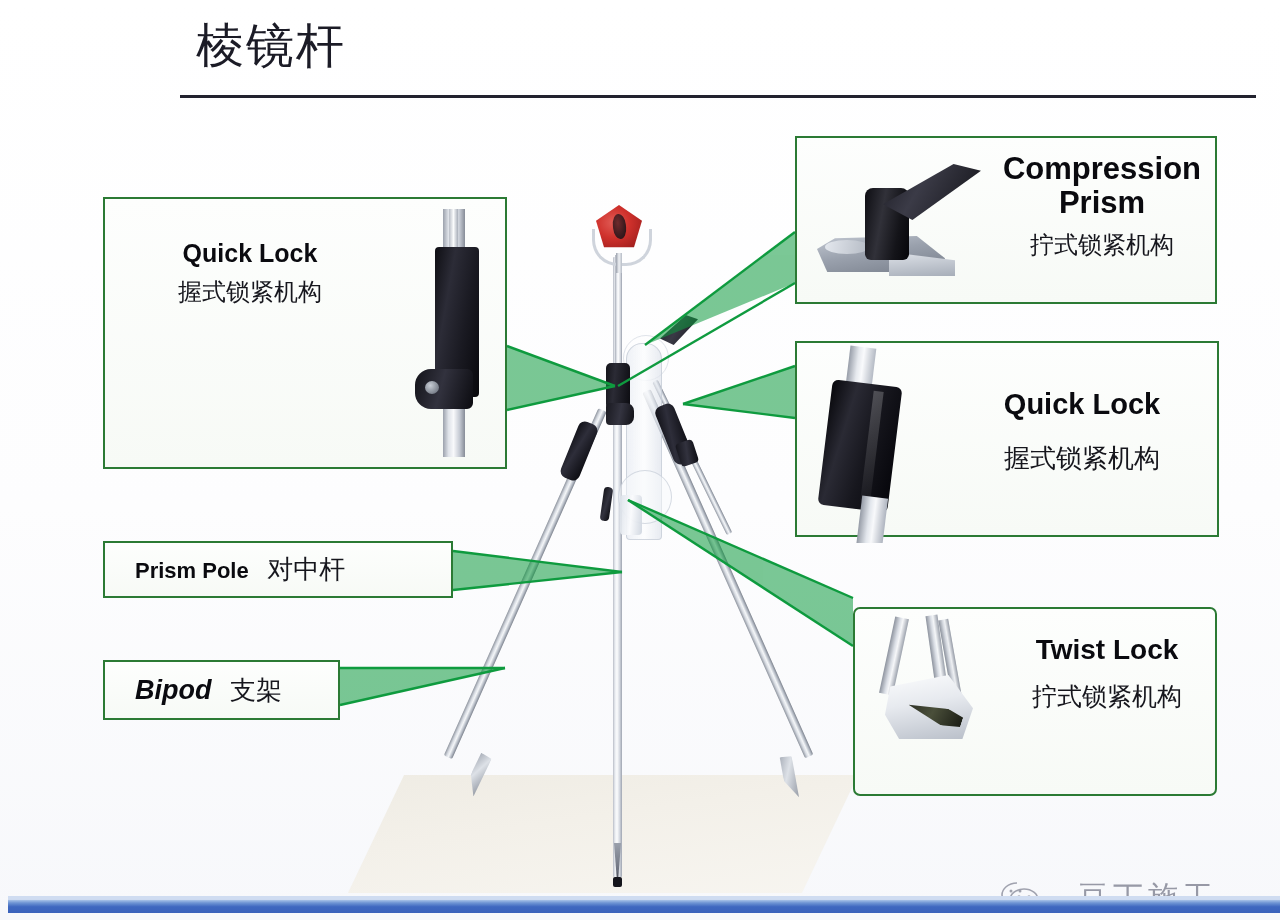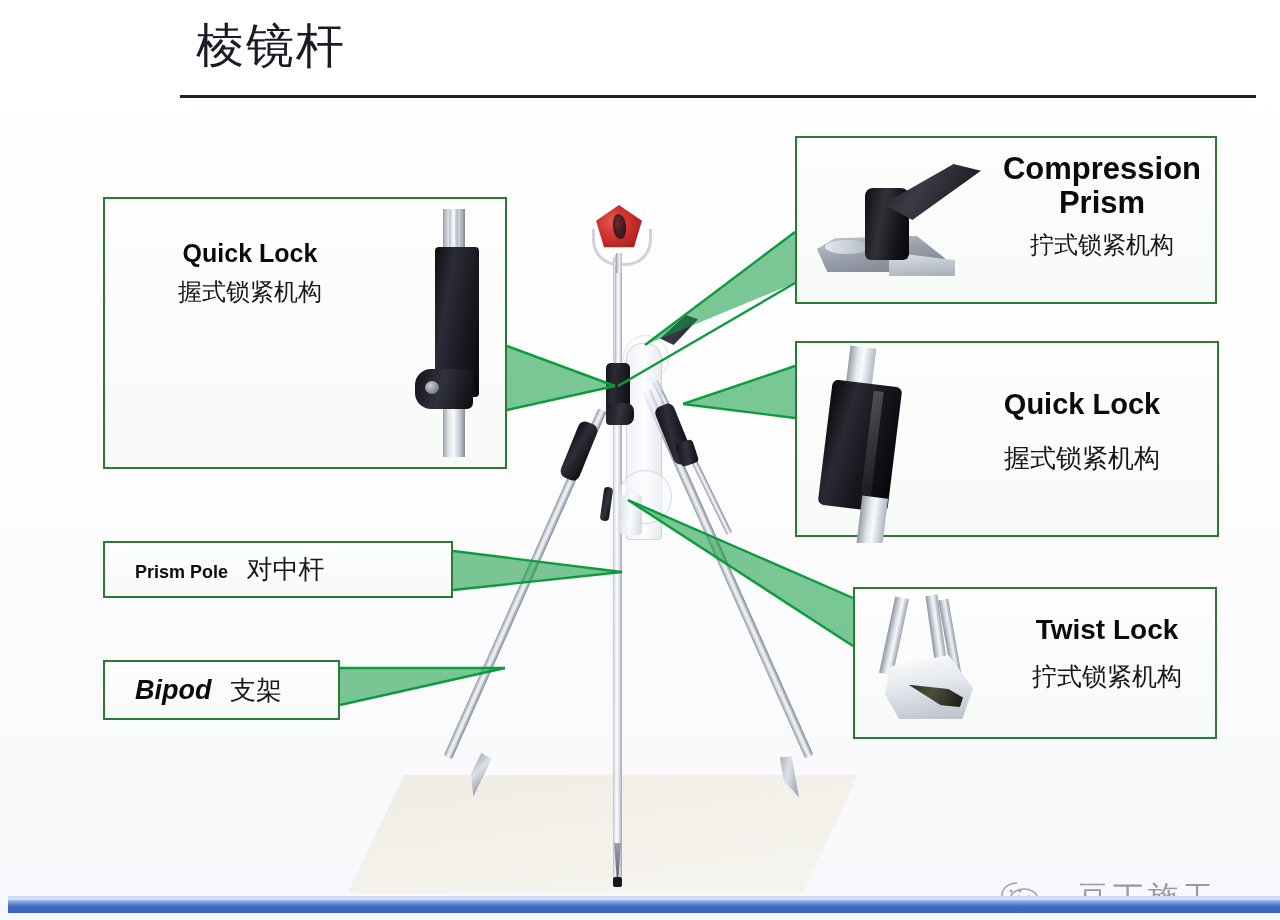--- a/index.html
+++ b/index.html
@@ -261,21 +261,21 @@
     background:linear-gradient(100deg,#07070b 0%,#2a2a34 28%,#17171e 58%,#05050a 100%);
     border-radius:6px;transform:rotate(7deg);
   }
   .ql-sheen{
     position:absolute;left:64px;top:52px;width:10px;height:110px;
     background:linear-gradient(180deg,rgba(255,255,255,.22),rgba(255,255,255,.04));
     transform:rotate(7deg);
   }
 
   
-  #box-twist{left:853px;top:587px;width:364px;height:152px;}
+  #box-twist{left:853px;top:607px;width:364px;height:189px;border-radius:7px;}
   #box-twist .txt{position:absolute;left:148px;top:22px;width:208px;text-align:center;}
   #box-twist .en{font-size:28px;line-height:38px;}
   #box-twist .cn{font-size:25px;line-height:40px;margin-top:8px;}
   .tl-photo{position:absolute;left:14px;top:4px;width:136px;height:144px;}
   .tl-arm1{
     position:absolute;left:18px;top:4px;width:14px;height:78px;
     background:linear-gradient(90deg,#8d939e,#dbdfe6 40%,#f6f7f9 60%,#9ba1ac 100%);
     transform:rotate(12deg);
   }
   .tl-arm2{
@@ -296,21 +296,21 @@
   .tl-knob{
     position:absolute;left:38px;top:92px;width:56px;height:18px;
     background:linear-gradient(100deg,#2b2e24 0%,#4a4f3a 45%,#1a1c14 100%);
     clip-path:polygon(0% 46%,70% 0%,100% 22%,100% 76%,66% 100%);
     transform:rotate(18deg);
   }
 
   
   #box-prismpole{left:103px;top:541px;width:350px;height:57px;}
   #box-prismpole .txt{position:absolute;left:30px;top:9px;white-space:nowrap;}
-  #box-prismpole .en{font-size:18px;}
+  #box-prismpole .en{font-size:22px;}
   #box-prismpole .cn{font-size:26px;}
   #box-bipod{left:103px;top:660px;width:237px;height:60px;}
   #box-bipod .txt{position:absolute;left:30px;top:11px;white-space:nowrap;}
   #box-bipod .en{font-size:27px;font-style:italic;}
   #box-bipod .cn{font-size:26px;}
 
   
   #leaders{position:absolute;left:0;top:0;width:1280px;height:920px;pointer-events:none;}
 
   

